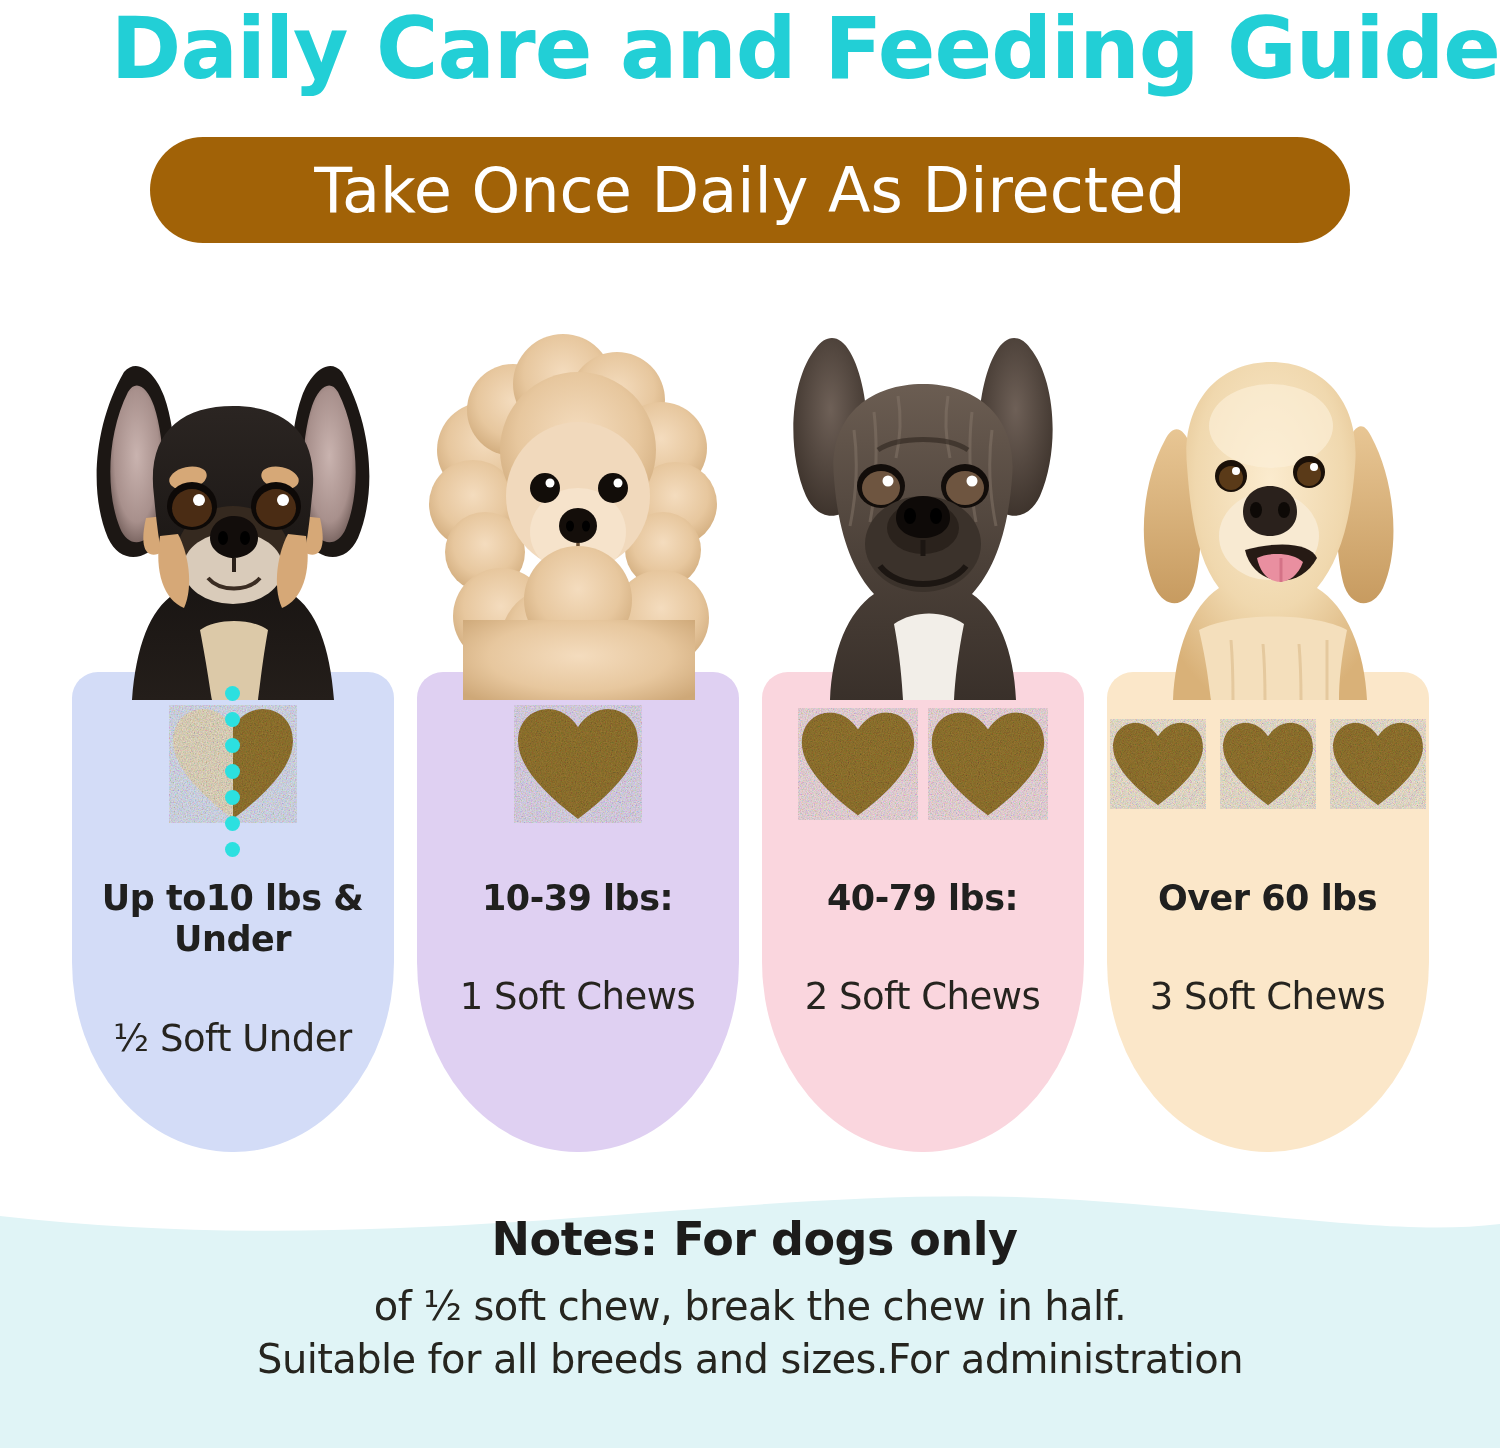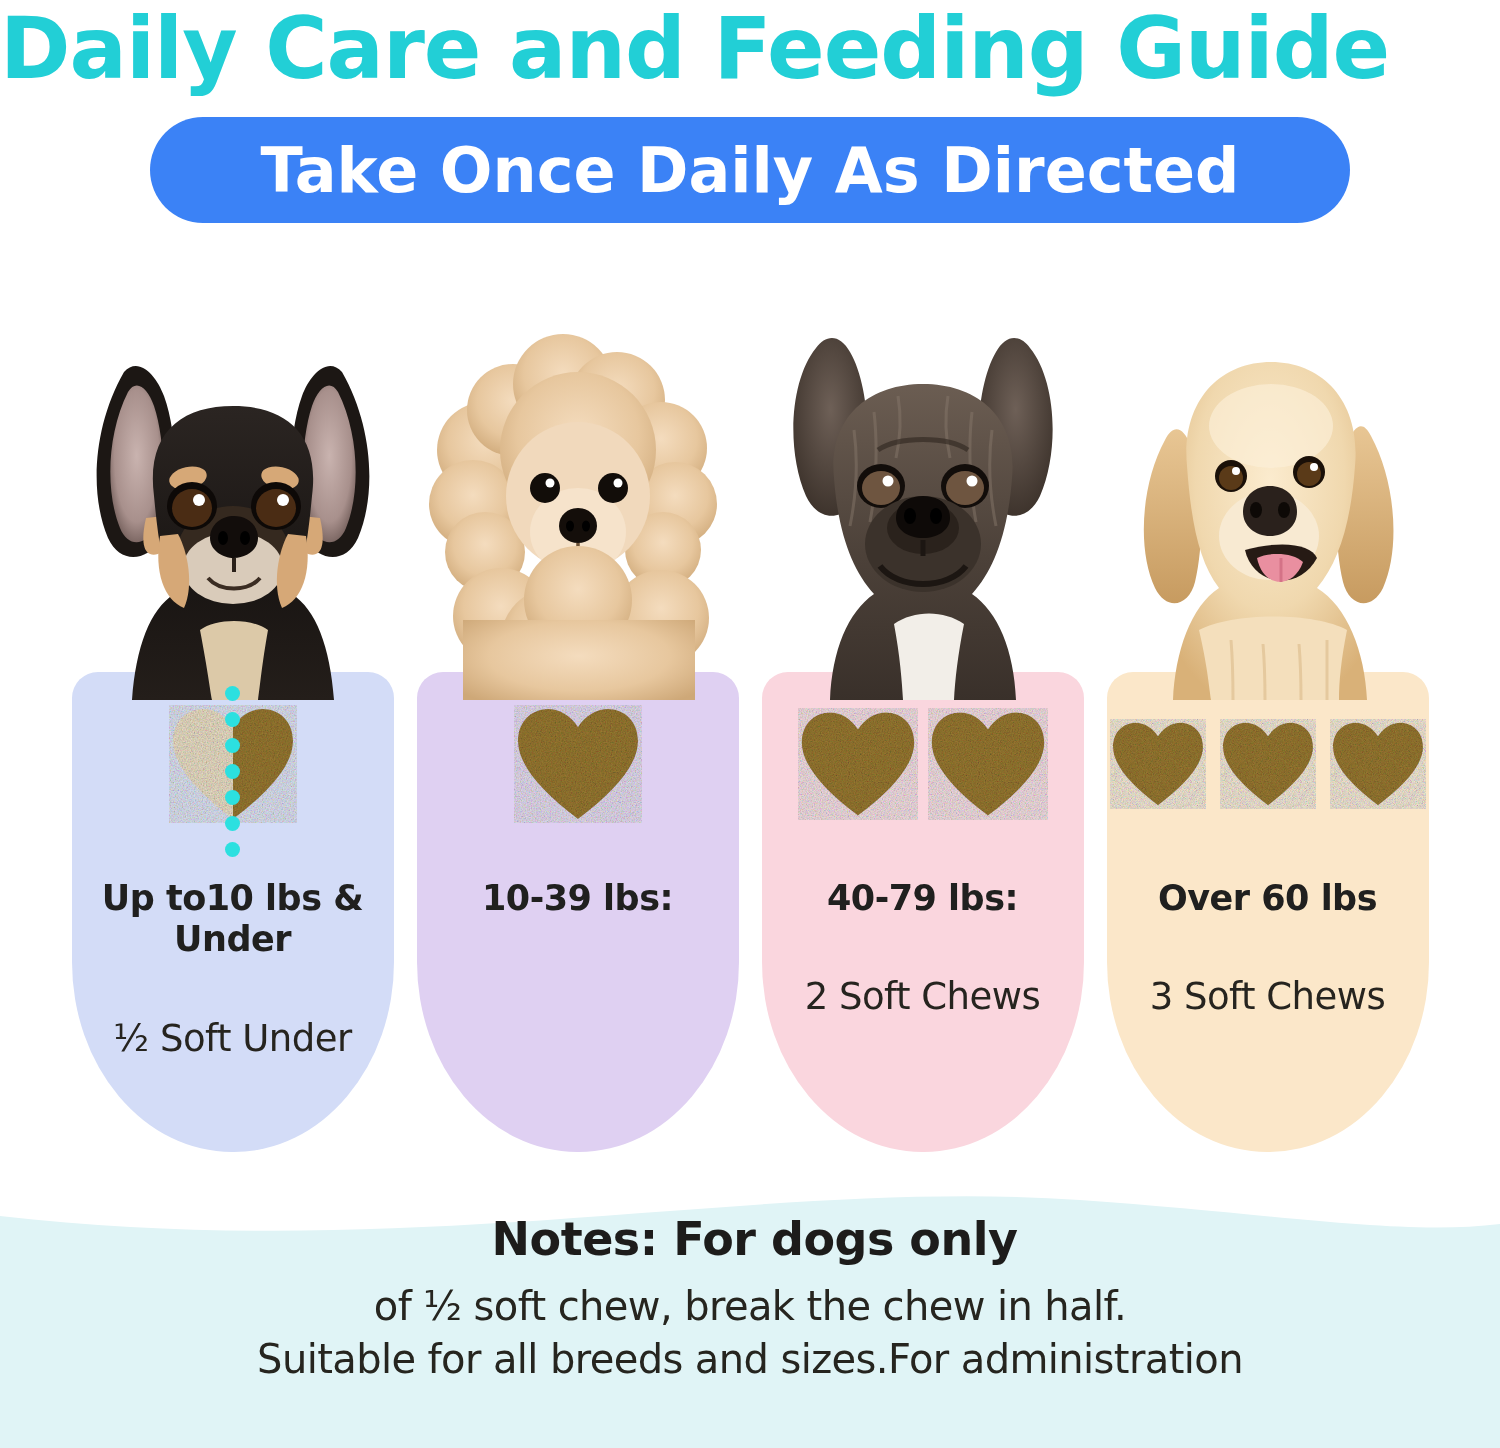--- a/index.html
+++ b/index.html
@@ -5,45 +5,46 @@
   * { margin:0; padding:0; box-sizing:border-box; }
   html,body{ background:#ffffff; }
   body{
     width:1500px; height:1448px;
     font-family:"DejaVu Sans", sans-serif;
     position:relative; overflow:hidden;
   }
 
   
   .header-title{
-    text-align:left;
+    text-align:right;
     color:#22CFD6;
     font-family:"DejaVu Sans", sans-serif;
     font-weight:bold;
     font-size:85px;
     letter-spacing:-1px;
     line-height:1.0;
     padding-top:6px;
     white-space:nowrap;
   }
   .pill-wrap{
     display:flex; justify-content:center;
     margin-top:26px;
   }
   .pill{
-    background:#3b82f6;
+    background:#a16207;
     border-radius:60px;
     width:1200px;
     height:106px;
     display:flex; align-items:center; justify-content:center;
     color:#ffffff;
-    font-weight:bold;
+    font-weight:normal;
     font-size:62px;
     letter-spacing:0px;
     white-space:nowrap;
+    margin-top:20px;
   }
 
   
   .cards{
     position:absolute;
     top:300px; left:0; right:0;
     height:880px;
     display:flex;
     justify-content:center;
     gap:15px;
@@ -345,20 +346,21 @@
               <filter id="grain2">
                 <feTurbulence type="fractalNoise" baseFrequency="0.8" numOctaves="4" result="n"></feTurbulence>
                 <feColorMatrix type="saturate" values="0"></feColorMatrix>
                 <feBlend in="SourceGraphic" in2="n" mode="multiply"></feBlend>
               </filter>
             </defs>
           <path d="M64 114 C24 84 4 58 4 36 C4 16 18 4 34 4 C46 4 57 11 64 22 C71 11 82 4 94 4 C110 4 124 16 124 36 C124 58 104 84 64 114 Z" fill="#9C7C33" filter="url(#grain2)"></path>
         </svg>
       </div>
       <div class="weight">10-39 lbs:</div>
+      <div class="dose">1 Soft Chews</div>
     </div>
   </div>
 
   <div class="card">
     <div class="panel" style="background:#FAD6DE"></div>
 
     <div class="dog">
       <svg viewBox="0 0 330 400">
         <defs>
           <linearGradient id="frHead" x1="0" y1="0" x2="0" y2="1">

